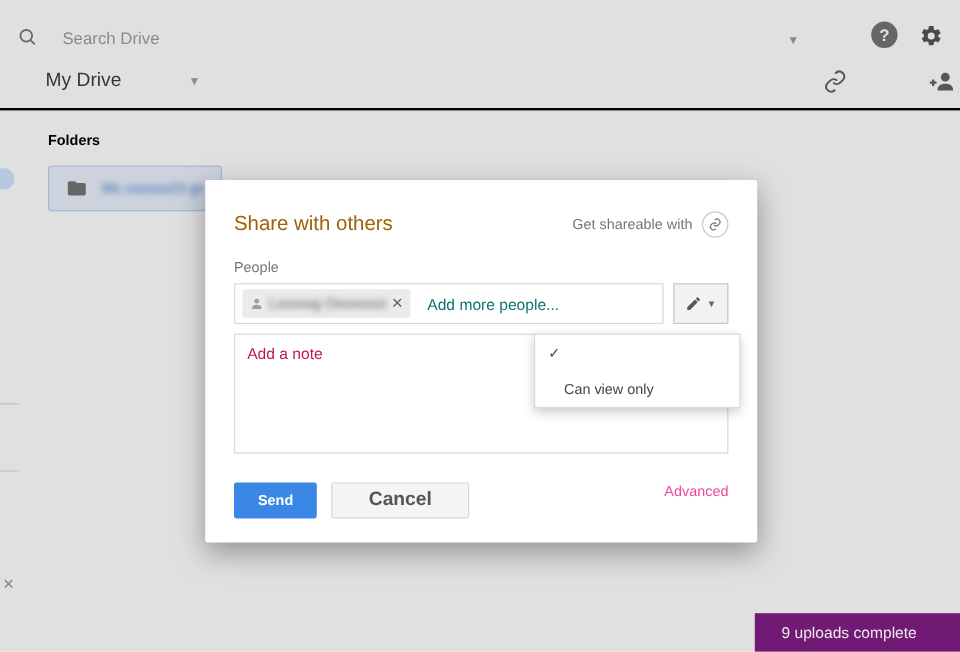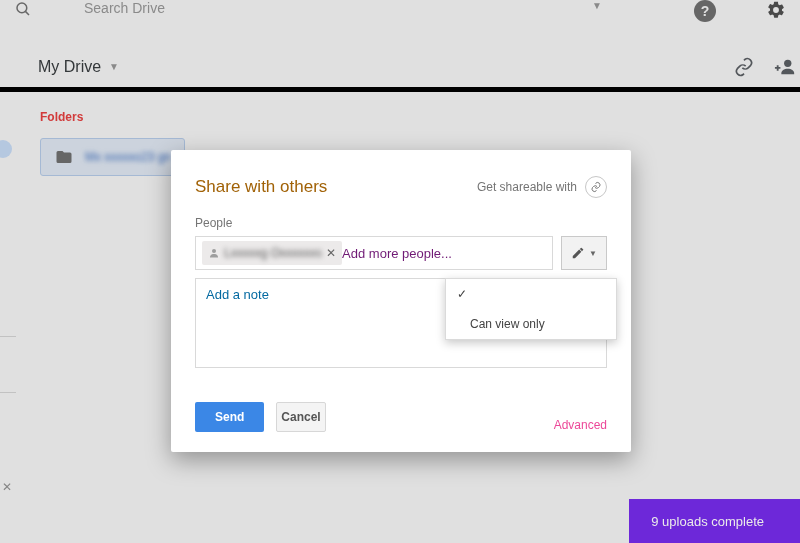--- a/index.html
+++ b/index.html
@@ -1,35 +1,35 @@
 <!DOCTYPE html>
 <html><head>
 <meta charset="utf-8">
 <style>
   * { box-sizing: border-box; margin: 0; padding: 0; font-family: Arial, Helvetica, sans-serif; }
   html, body { width: 800px; height: 543px; overflow: hidden; background: #fff; }
   .overlay-dim { position: absolute; inset: 0; background: rgba(0,0,0,0.12); pointer-events: none; z-index: 5; }
 
   
-  .searchbar { display: flex; align-items: flex-start; height: 40px; padding: 0 14px; gap: 32px; }
+  .searchbar { display: flex; align-items: flex-end; height: 40px; padding: 0 14px; }
   .search-icon { color: #777; margin-right: 20px; }
   .search-text { flex: 1; color: #9e9e9e; font-size: 14px; }
   .search-caret { color: #9e9e9e; font-size: 10px; margin-right: 60px; }
   .help-circle { width: 22px; height: 22px; border-radius: 50%; background: #757575; color: #fff; font-size: 14px; font-weight: bold; display: flex; align-items: center; justify-content: center; margin-right: 18px; }
   .gear { color: #555; font-size: 20px; }
 
   
-  .toolbar { display: flex; align-items: center; height: 46px; padding: 0 4px 0 38px; border-bottom: 5px solid #000000; margin-top: 6px; }
+  .toolbar { display: flex; align-items: center; height: 46px; padding: 0 4px 0 38px; border-bottom: 2px solid #000000; margin-top: 6px; gap: 48px; }
   .mydrive { color: #3c4043; font-size: 16px; }
   .mydrive-caret { color: #9e9e9e; font-size: 10px; margin-left: 8px; }
   .toolbar-spacer { flex: 1; }
   .tb-icon { color: #5f6368; margin-left: 20px; }
 
   
-  .section-label { color: #ef4444; font-size: 12px; font-weight: bold; margin: 18px 0 14px 40px; }
+  .section-label { color: #000000; font-size: 12px; font-weight: bold; margin: 18px 0 14px 40px; }
   .folder-chip {
     display: inline-flex; align-items: center;
     border: 1px solid #bcd3f2; background: #e9f1fc;
     border-radius: 3px; height: 38px; padding: 0 14px;
     margin-left: 40px; width: 145px;
   }
   .folder-ico { color: #757575; margin-right: 12px; }
   .folder-name { color: #3b6fc4; font-size: 12px; filter: blur(2.5px); white-space: nowrap; overflow: hidden; }
 
   .side-stub { position: absolute; left: -6px; top: 140px; width: 18px; height: 18px; border-radius: 50%; background: #cfe4ff; }
@@ -51,45 +51,45 @@
     width: 22px; height: 22px; border-radius: 50%; border: 1px solid #c7c7c7;
     display: flex; align-items: center; justify-content: center; margin-left: 8px;
   }
   .people-label { font-size: 12px; color: #757575; padding: 10px 33px 6px 24px; }
   .people-row { display: flex; padding: 0 24px; gap: 8px; }
   .people-input-box { flex: 1; height: 34px; border: 1px solid #d9d9d9; display: flex; align-items: center; padding: 0 6px; }
   .chip { display: inline-flex; align-items: center; background: #eceaea; border-radius: 2px; height: 24px; padding: 0 6px; font-size: 12px; color: #555; }
   .chip .person-ico { color: #9e9e9e; margin-right: 4px; font-size: 12px; }
   .chip .chip-name { filter: blur(2.5px); }
   .chip .chip-x { margin-left: 4px; color: #666; font-size: 12px; }
-  .add-more { color: #701a75; font-size: 13px; margin-left: 0; }
+  .add-more { color: #0f766e; font-size: 13px; margin-left: 14px; }
   .perm-btn {
     width: 46px; height: 34px; border: 1px solid #c9c9c9; background: #f2f2f2;
     display: flex; align-items: center; justify-content: center; gap: 4px; cursor: pointer;
   }
   .perm-btn .pencil { color: #555; }
   .perm-btn .tiny-caret { font-size: 8px; color: #666; }
-  .note-box { margin: 8px 24px 0 24px; height: 90px; border: 1px solid #d9d9d9; padding: 8px 10px; color: #0369a1; font-size: 13px; }
+  .note-box { margin: 8px 24px 0 24px; height: 100px; border: 1px solid #d9d9d9; padding: 8px 10px; color: #be185d; font-size: 13px; }
 
   .dropdown {
     position: absolute; top: 128px; right: 14px; width: 172px;
     background: #fff; border: 1px solid #dadada; box-shadow: 0 3px 9px rgba(0,0,0,0.22);
     z-index: 20;
   }
   .dd-item { display: flex; align-items: center; height: 30px; font-size: 12px; color: #444; padding: 0 10px 0 8px; cursor: pointer; }
   .dd-check { width: 16px; text-align: center; color: #444; font-size: 12px; }
 
-  .modal-footer { position: absolute; left: 0; right: 0; bottom: 0; display: flex; align-items: flex-end; padding: 14px 24px 20px 24px; }
+  .modal-footer { position: absolute; left: 0; right: 0; bottom: 0; display: flex; align-items: flex-start; padding: 14px 24px 20px 24px; }
   .btn-primary { background: #3b87e6; color: #fff; border: none; height: 30px; padding: 0 20px; font-size: 12px; font-weight: bold; border-radius: 2px; cursor: pointer; }
-  .btn-secondary { background: #f4f4f4; border: 1px solid #d7d7d7; color: #555; height: 30px; padding: 0 4px; font-size: 12px; font-weight: bold; border-radius: 2px; margin-left: 12px; cursor: pointer; }
+  .btn-secondary { background: #f4f4f4; border: 1px solid #d7d7d7; color: #555; height: 30px; padding: 0 30px; font-size: 16px; font-weight: bold; border-radius: 2px; margin-left: 12px; cursor: pointer; }
   .footer-spacer { flex: 1; }
   .advanced { font-size: 12px; color: #ec4899; cursor: pointer; }
 
   
-  .toast { position: absolute; right: 0; bottom: 0; height: 44px; background: #6d28d9; color: #eaeaea; font-size: 13px; display: flex; align-items: center; padding: 0 36px 0 22px; z-index: 30; }
+  .toast { position: absolute; right: 0; bottom: 0; height: 32px; background: #701a75; color: #eaeaea; font-size: 13px; display: flex; align-items: center; padding: 0 36px 0 22px; z-index: 30; }
 
   svg { display: block; }
 </style>
 </head>
 <body>
 
 
 
 
 <div class="searchbar">

